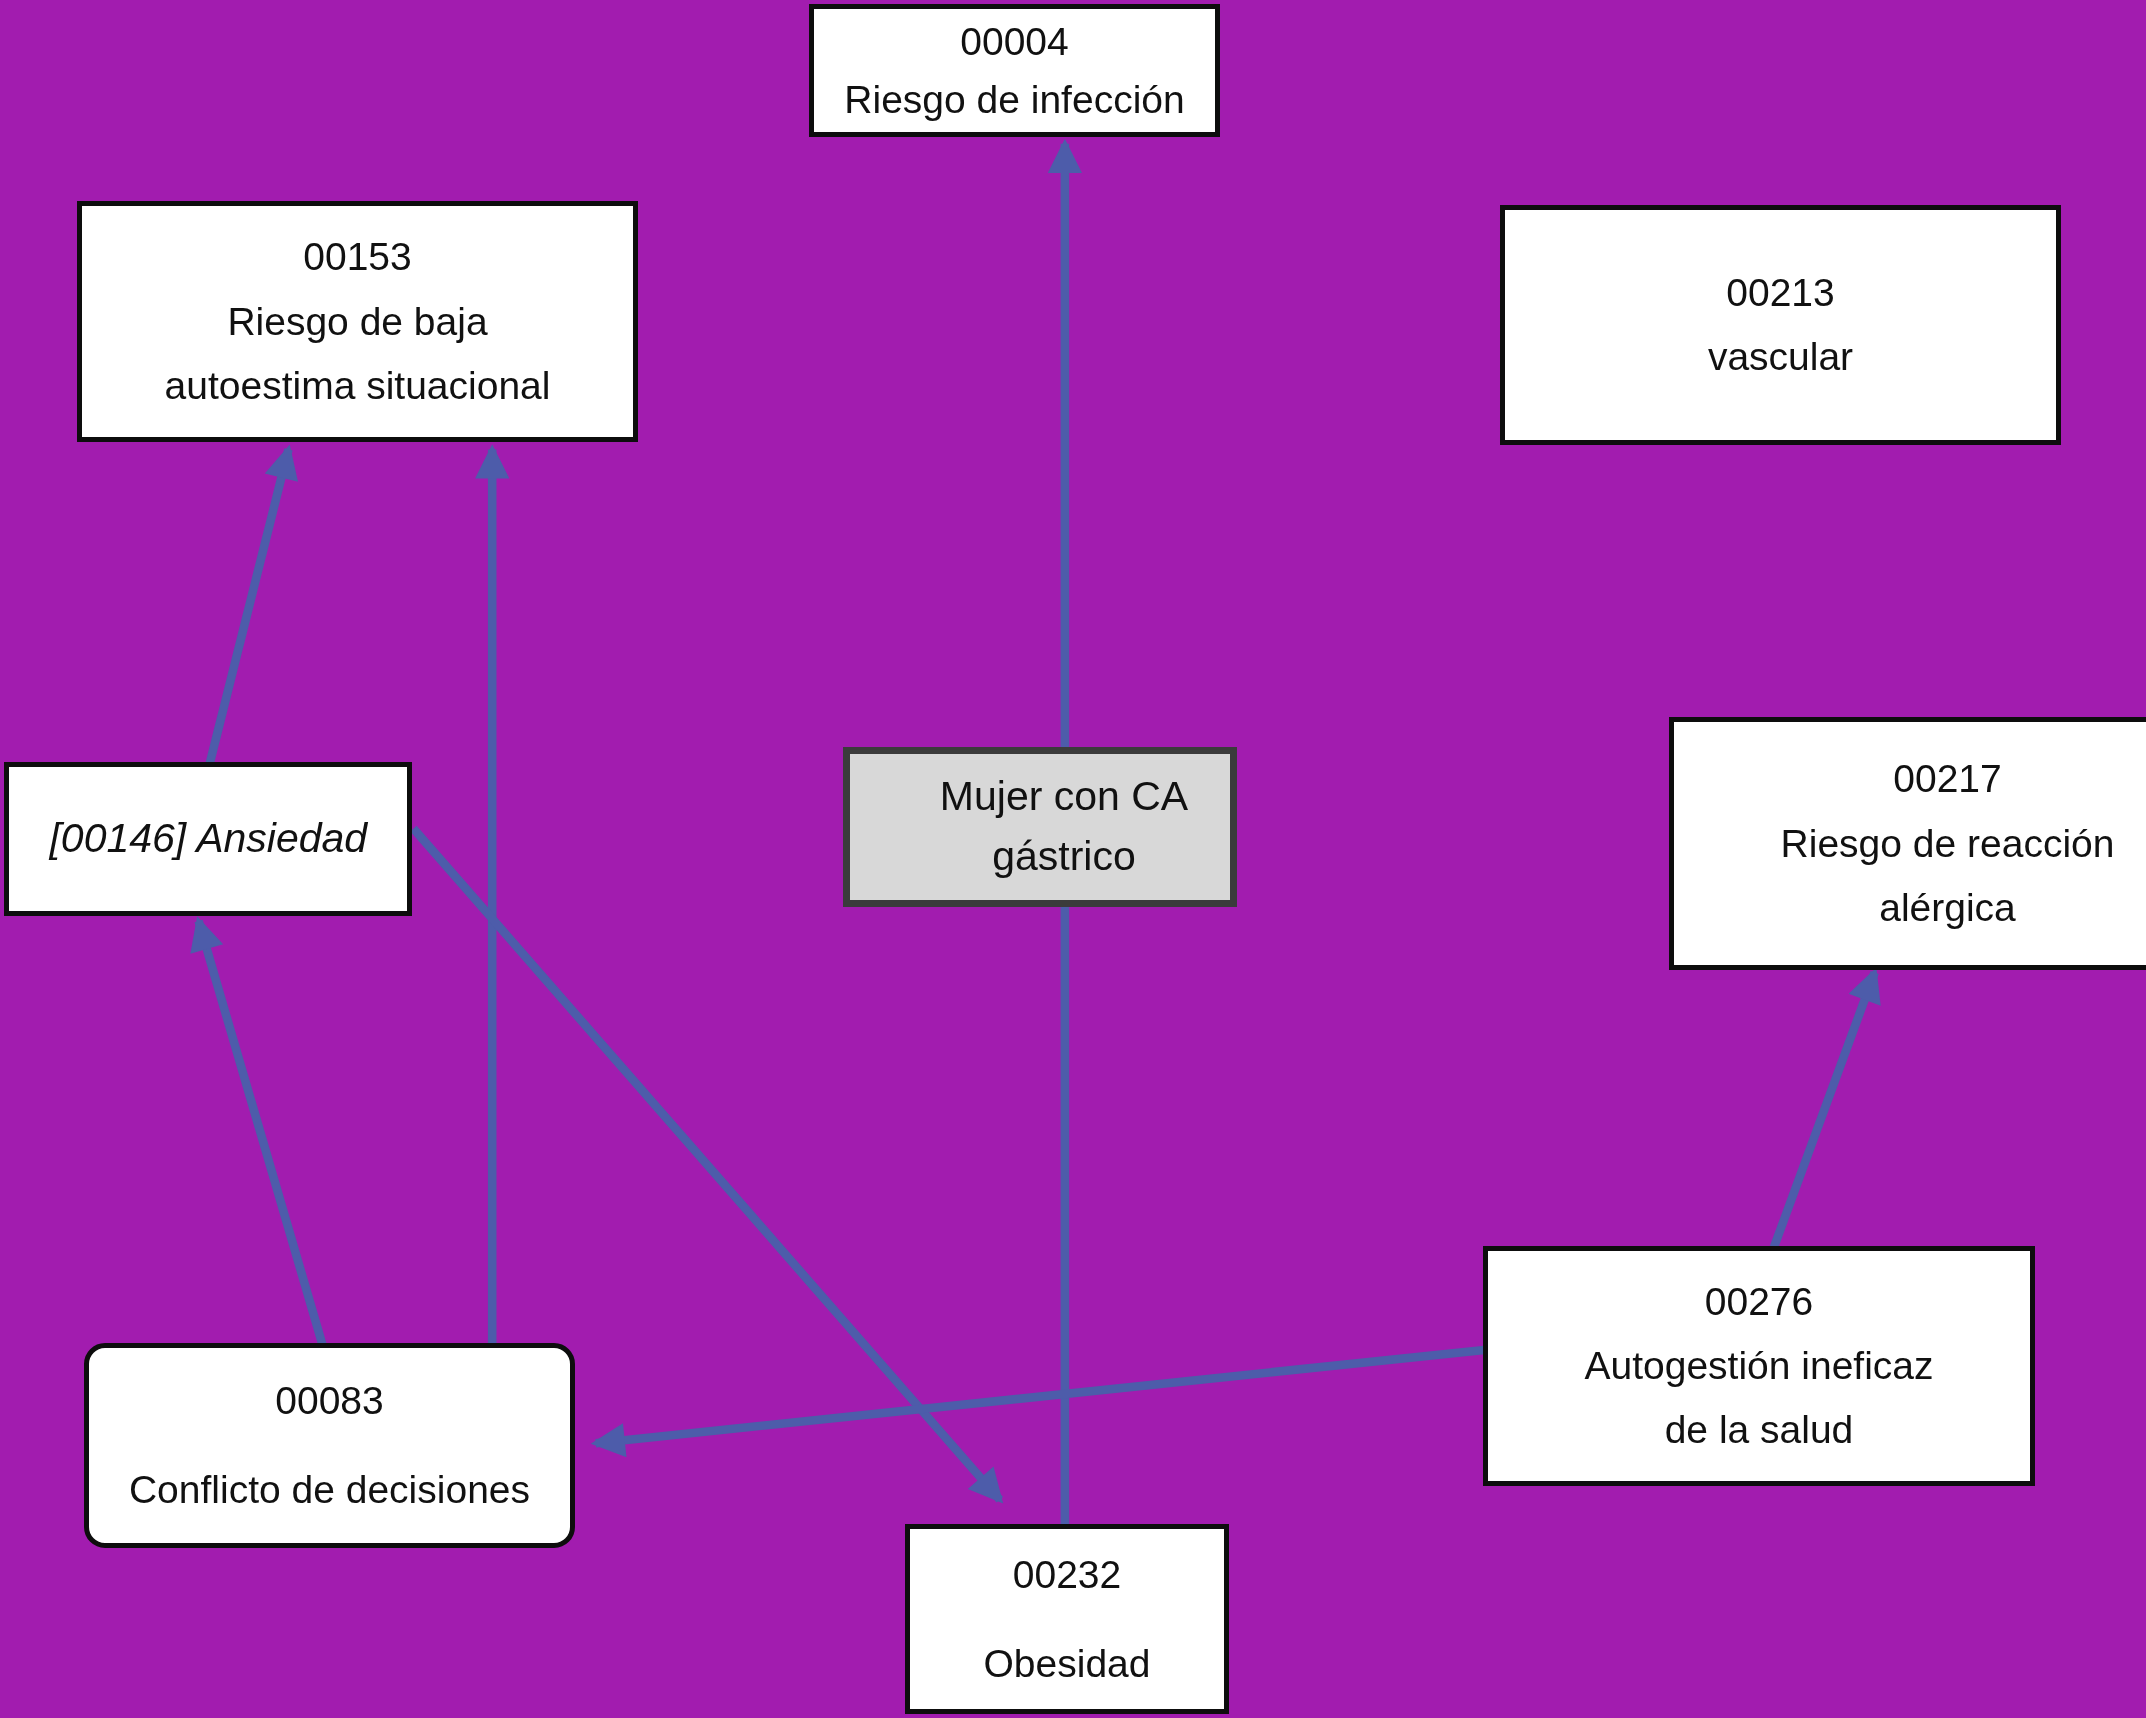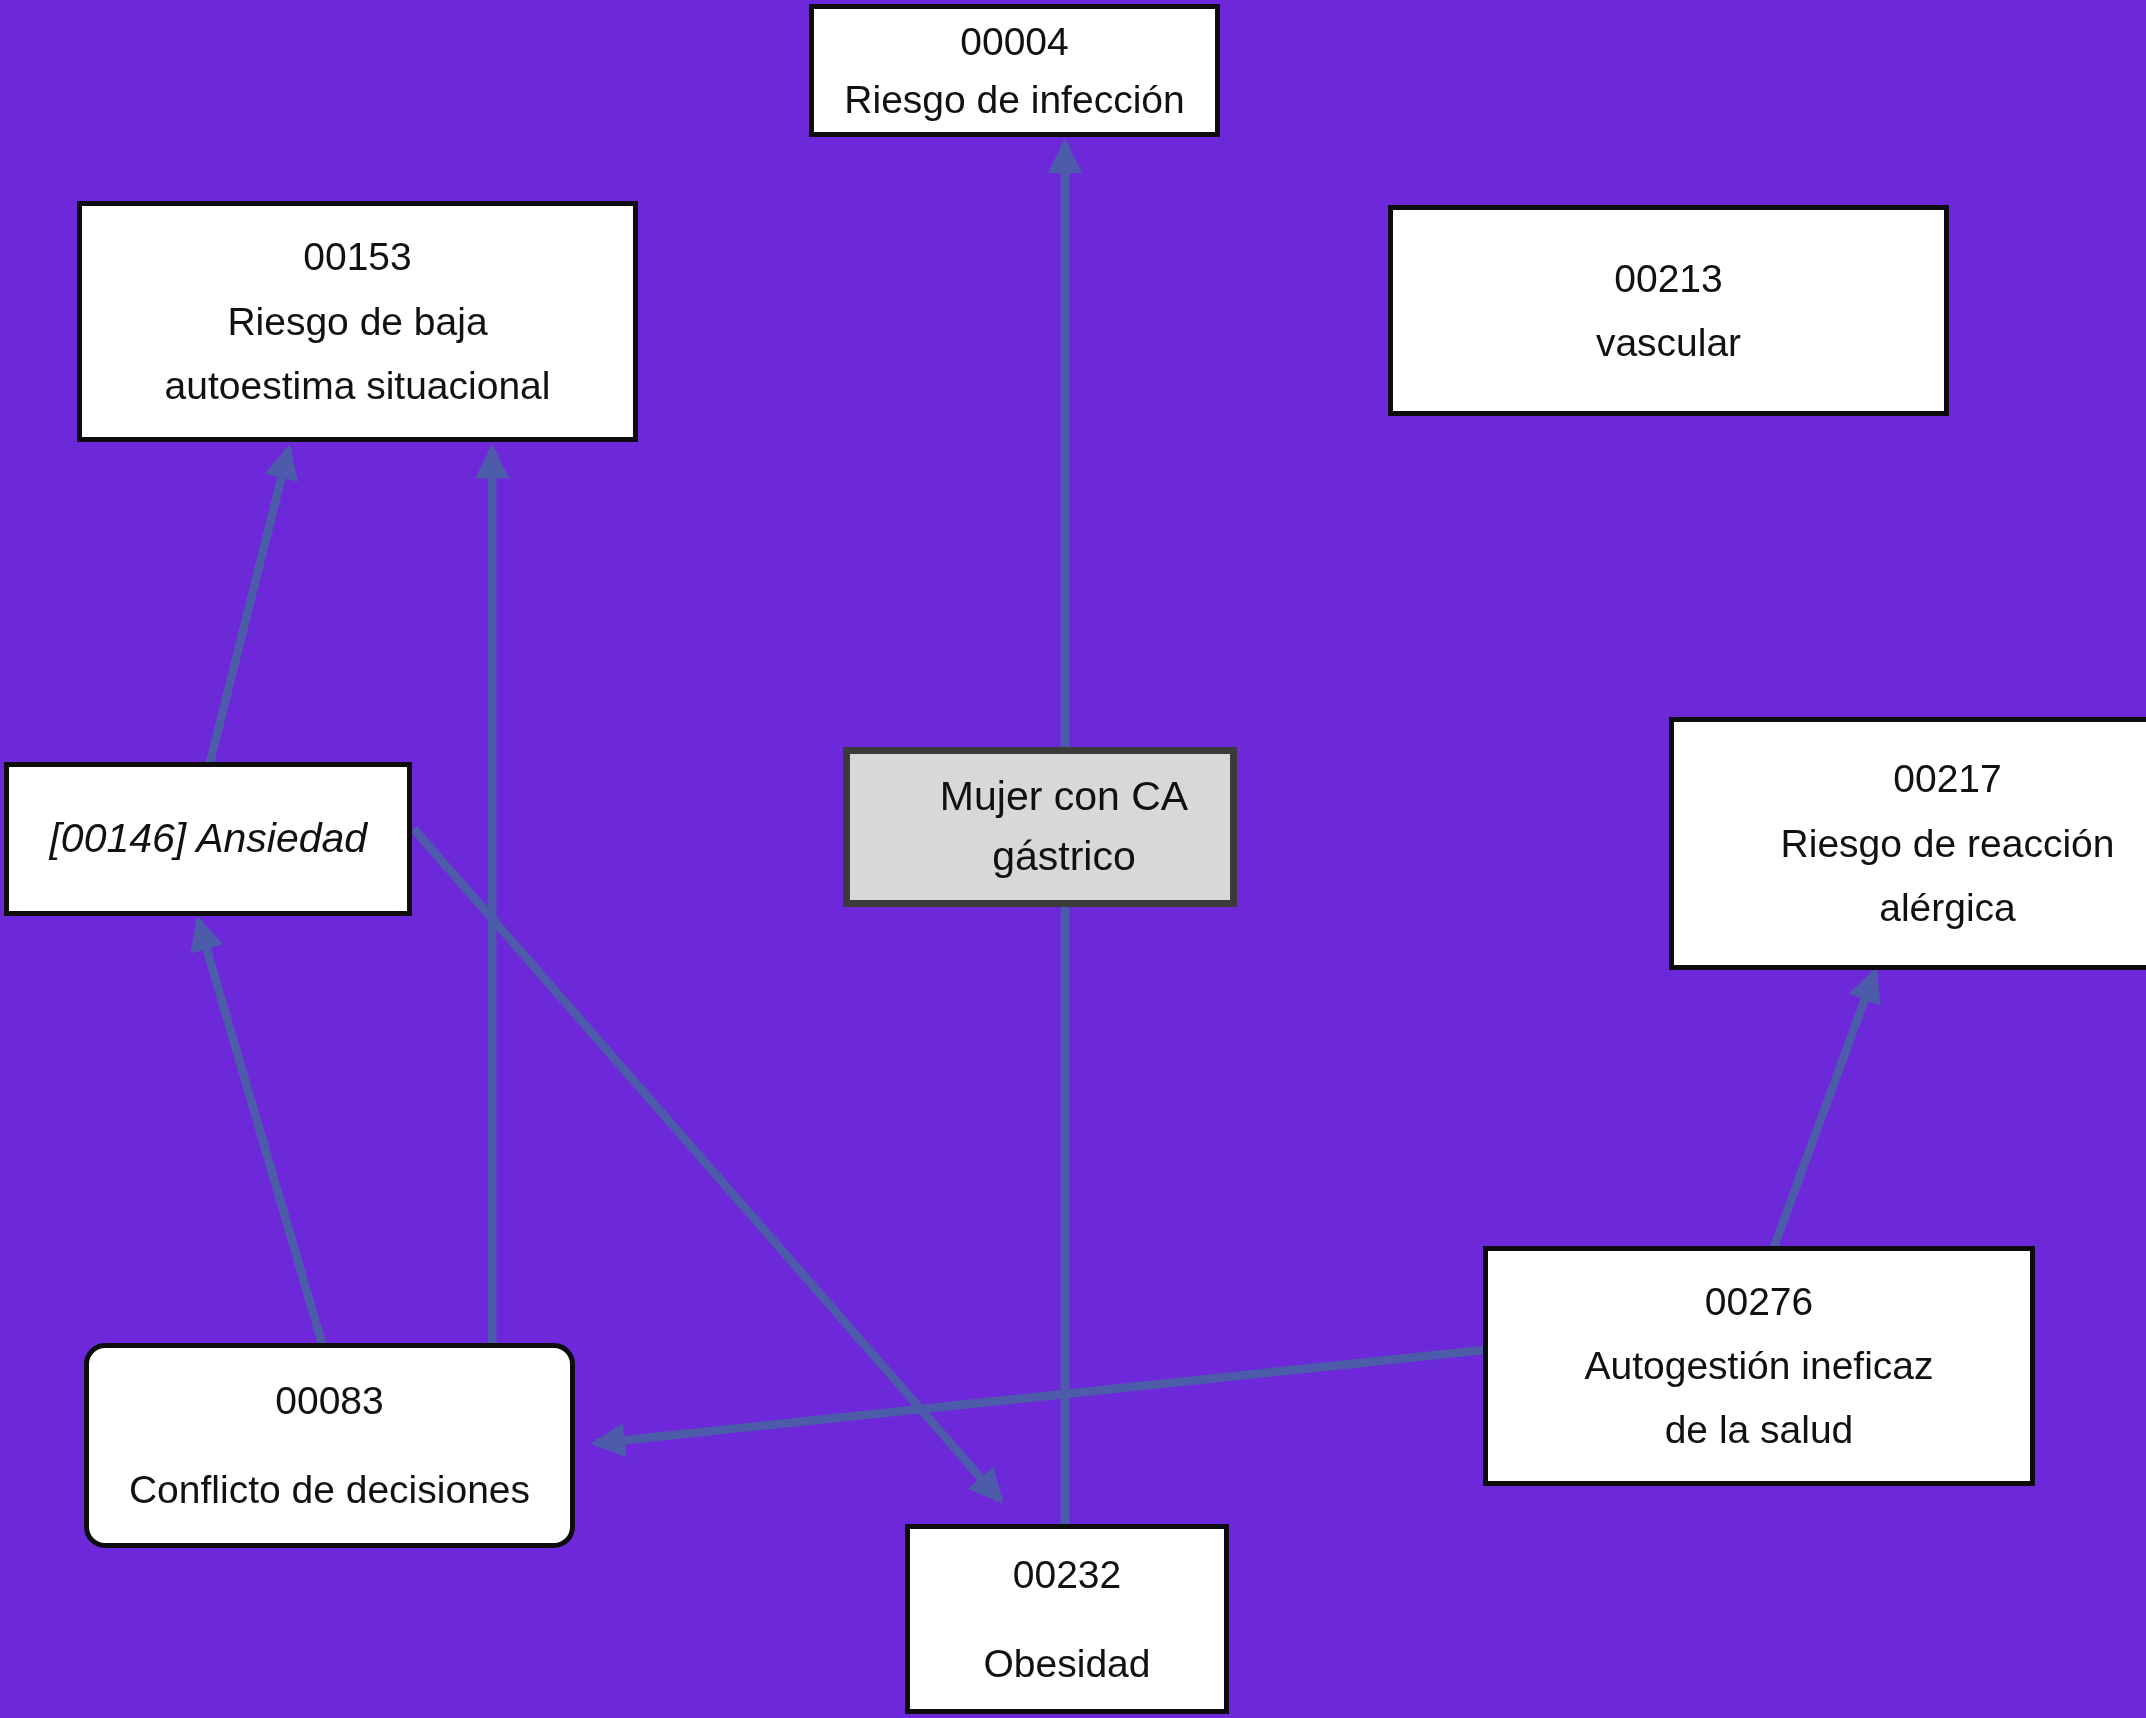--- a/index.html
+++ b/index.html
@@ -4,21 +4,21 @@
 <style>
   html, body {
     margin: 0;
     padding: 0;
     background: #ffffff;
   }
   #stage {
     position: relative;
     width: 2146px;
     height: 1718px;
-    background: #6d28d9;
+    background: #a21caf;
     font-family: "Liberation Sans", sans-serif;
     color: #111111;
     overflow: hidden;
   }
   #edges {
     position: absolute;
     left: 0;
     top: 0;
     width: 2146px;
     height: 1718px;
@@ -39,21 +39,21 @@
     line-height: 1.12;
     gap: 20.5px;
   }
   .box span { display: block; white-space: nowrap; }
   .gap-lg { gap: 45px; }
   .gap-sm { gap: 13.7px; }
 
   
   #b00004  { left: 809px;  top: 4.3px;    width: 411px; height: 133px; }
   #b00153  { left: 77px;   top: 201px;  width: 561px; height: 241px; }
-  #b00213  { left: 1388px; top: 205px;  width: 561px; height: 211px; }
+  #b00213  { left: 1500px; top: 205px;  width: 561px; height: 240px; }
   #bpatient{ left: 843px;  top: 747px;  width: 394px; height: 160px;
              background: #d8d8d8; border: 7.7px solid #3b3b3b; font-size: 41px; padding-left: 48px; }
   #b00146  { left: 4.3px;    top: 762px;  width: 408px; height: 154px; font-size: 41px; font-style: italic; }
   #b00217  { left: 1669px; top: 717px;  width: 557px; height: 253px; }
   #b00083  { left: 84px;   top: 1343px; width: 491px; height: 205px; border-radius: 21px; }
   #b00232  { left: 905px; top: 1524px; width: 324px; height: 190px; }
   #b00276  { left: 1483px; top: 1246px; width: 552px; height: 240px; }
 </style>
 </head>
 <body>

